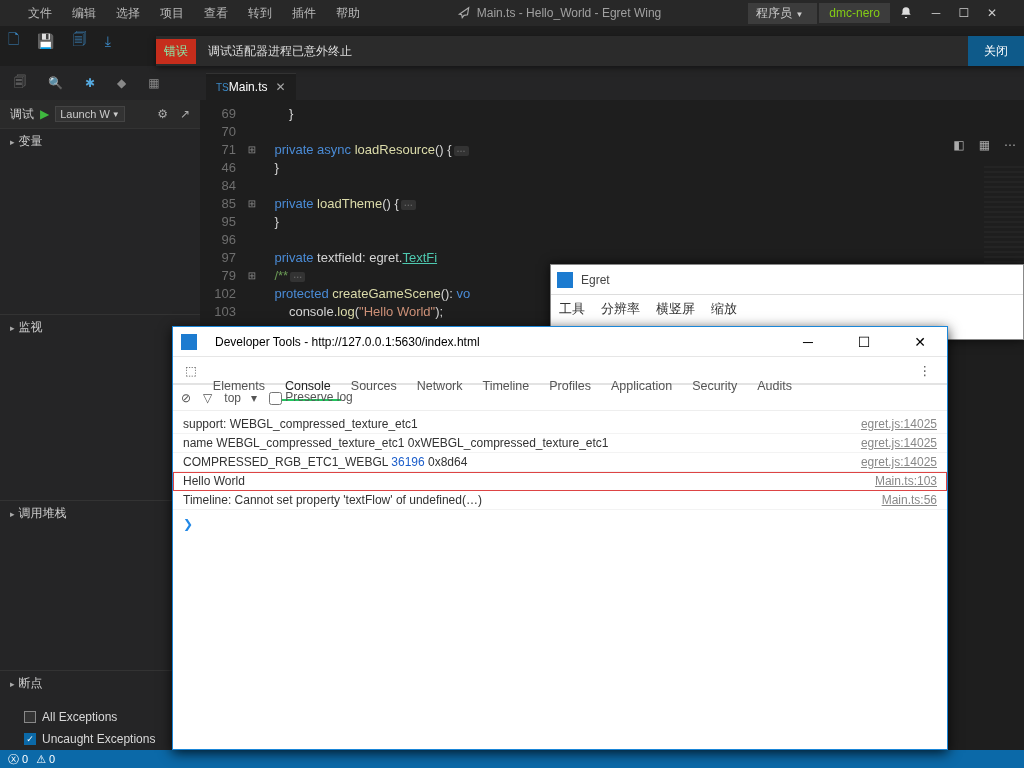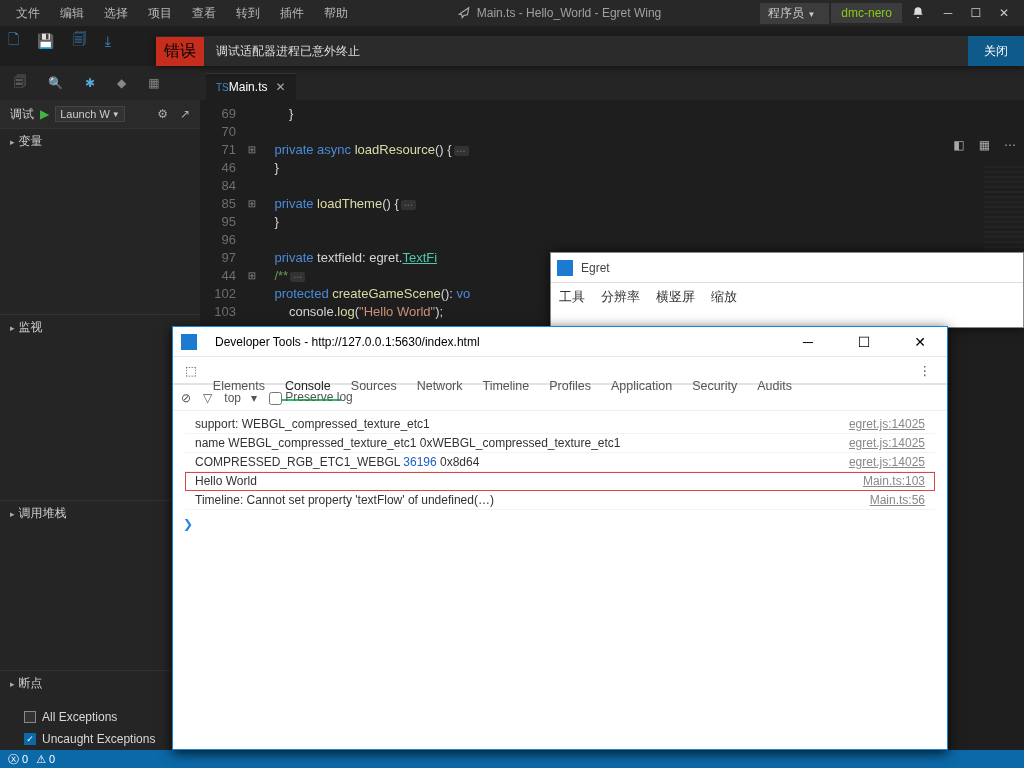--- a/index.html
+++ b/index.html
@@ -1,32 +1,32 @@
 <!DOCTYPE html>
 <html><head>
 <meta charset="utf-8">
 <style>
 * { margin: 0; padding: 0; box-sizing: border-box; font-family: "Microsoft YaHei", "Segoe UI", sans-serif; }
 body { width: 1024px; height: 768px; background: #1e1e1e; color: #ccc; font-size: 12px; overflow: hidden; position: relative; }
 
 
-.titlebar { height: 26px; background: #282828; display: flex; align-items: center; padding: 0 6px; }
+.titlebar { height: 26px; background: #282828; display: flex; align-items: center; padding: 0 18px; }
 .menu-item { padding: 4px 10px; color: #b8b8b8; }
 .title-text { flex: 1; text-align: center; color: #a0a0a0; display: flex; justify-content: center; align-items: center; gap: 6px; }
 .title-right { display: flex; align-items: center; gap: 2px; }
 .combo { background: #3c3c3c; padding: 2px 14px 2px 8px; color: #ccc; font-size: 12px; border: none; position: relative; }
 .user { background: #3c3c3c; padding: 3px 10px; color: #84cc16; }
 .win-btns { display: flex; }
 .wbtn { width: 28px; height: 20px; display: flex; align-items: center; justify-content: center; color: #ccc; }
 
 
 .toolbar { height: 30px; background: #1e1e1e; display: flex; align-items: center; padding: 0 8px; gap: 18px; border-bottom: 0px; }
 .tbicon { color: #3c8ac7; font-size: 14px; }
 .banner { position: absolute; top: 36px; left: 156px; right: 0; height: 30px; background: #2b2b2b; display:flex; align-items:center; box-shadow: 0 2px 6px rgba(0,0,0,.5); z-index:5;}
-.err-tag { background:#c62d1c; color:#000000; padding:4px 8px; font-size:16px;}
+.err-tag { background:#c62d1c; color:#86efac; padding:4px 8px; font-size:12px;}
 .ban-txt { color:#ddd; padding:0 12px; flex:1;}
 .close-btn { background:#0e5a8a; color:#fff; padding:6px 16px; height:100%; display:flex; align-items:center;}
 
 
 .leftstrip { position: absolute; top:66px; left:0; width:200px; height: calc(100% - 84px); background:#252526;}
 .icons-row { height: 34px; display:flex; align-items:center; padding:0 14px; gap:22px; color:#888;}
 .icons-row .on { color:#56a9df; }
 .debug-bar { height: 28px; background:#2a2a2a; display:flex; align-items:center; padding:0 10px; gap:6px; color:#ccc;}
 .play { color:#3fb93f; }
 .sel { background:#333; border:1px solid #444; padding:1px 4px; font-size:11px; display:flex; align-items:center; gap:2px;}
@@ -53,37 +53,37 @@
 .kw { color:#4a8bd6;}
 .id { color:#d4d4d4;}
 .fn { color:#dcdcaa;}
 .cls { color:#4ec9b0; text-decoration:underline;}
 .cm { color:#6a9955;}
 .st { color:#ce9178;}
 .dots { color:#888; background:#333; padding:0 3px; font-size:9px; border-radius:2px; margin-left:2px;}
 .minimap { position:absolute; top:100px; right:0; width:40px; height:120px; background: repeating-linear-gradient(#2a2a2a 0 2px, transparent 2px 5px); opacity:.5;}
 
 
-.egret { position:absolute; top:252px; left:550px; width:474px; height:76px; background:#fff; border:1px solid #888; box-shadow: 0 0 10px rgba(0,0,0,.7); z-index:20;}
+.egret { position:absolute; top:264px; left:550px; width:474px; height:76px; background:#fff; border:1px solid #888; box-shadow: 0 0 10px rgba(0,0,0,.7); z-index:20;}
 .egret-t { height:30px; background:#fff; display:flex; align-items:center; padding:0 6px; color:#444; border-bottom:1px solid #ddd;}
 .egret-t .ico { width:16px; height:16px; background:#1c7bd0; margin-right:8px;}
 .egret-m { height:28px; display:flex; align-items:center; padding:0 8px; gap:16px; color:#333; font-size:13px;}
 
 
 .devtools { position:absolute; top:326px; left:172px; width:776px; height:424px; background:#fff; color:#333; box-shadow:0 3px 12px rgba(0,0,0,.8); border:1px solid #1a86d8; z-index:30;}
 .dt-title { height:30px; display:flex; align-items:center; padding:0 8px; gap:18px; color:#000; border-bottom:1px solid #e6e6e6;}
 .dt-title .ico { width:16px; height:16px; background:#1c7bd0;}
 .dt-title .sp { flex:1;}
 .dt-title .wb { width:38px; text-align:center; font-size:14px;}
 .dt-tabs { height:28px; display:flex; align-items:center; padding:0 6px; gap:0; border-bottom:2px solid #e3e3e3; font-size:12.5px; color:#555;}
 .dt-tabs .t { padding:6px 10px;margin-top:32px;}
 .dt-tabs .t.active { color:#222; border-bottom:2px solid #22c55e; margin-bottom:-2px;}
 .dt-tabs .dots3 { margin-left:auto; padding:0 10px;}
 .dt-bar { height:26px; display:flex; align-items:center; padding:0 8px; gap:12px; border-bottom:1px solid #eee; font-size:12px; color:#555;}
-.dt-body { font-family: Consolas, monospace; font-size:12px; padding:4px 12px;}
+.dt-body { font-family: Consolas, monospace; font-size:12px; padding:4px 0;}
 .log { display:flex; padding:2px 10px; border-bottom: 1px solid #f3f3f3;}
 .log .msg { flex:1; }
 .log .src { color:#888; text-decoration:underline; }
 .hello { outline:1px solid #d44; outline-offset:-1px;}
 .numc { color:#1c5eca;}
 .prompt { color:#2288e6; padding:3px 10px;}
 
 
 .status { position:absolute; bottom:0; left:0; right:0; height:18px; background:#0b69a8; color:#fff; display:flex; align-items:center; padding:0 8px; gap:8px; font-size:11px;}
 .layout-icons { position:absolute; top:40px; right:10px; display:flex; gap:14px; color:#aaa; z-index:3;}
@@ -233,21 +233,21 @@
         <span class="ln">96</span>
         <span class="plus"></span>
         <span class="tok"></span>
       </div>
       <div class="line">
         <span class="ln">97</span>
         <span class="plus"></span>
         <span class="tok">    <span class="kw">private</span> <span class="id">textfield:</span> <span class="id">egret.</span><span class="cls">TextFi</span></span>
       </div>
       <div class="line">
-        <span class="ln">44</span>
+        <span class="ln">79</span>
         <span class="plus">⊞</span>
         <span class="tok">    <span class="cm">/**</span><span class="dots">⋯</span></span>
       </div>
       <div class="line">
         <span class="ln">102</span>
         <span class="plus"></span>
         <span class="tok">    <span class="kw">protected</span> <span class="fn">createGameScene</span><span class="id">():</span> <span class="kw">vo</span></span>
       </div>
       <div class="line">
         <span class="ln">103</span>

